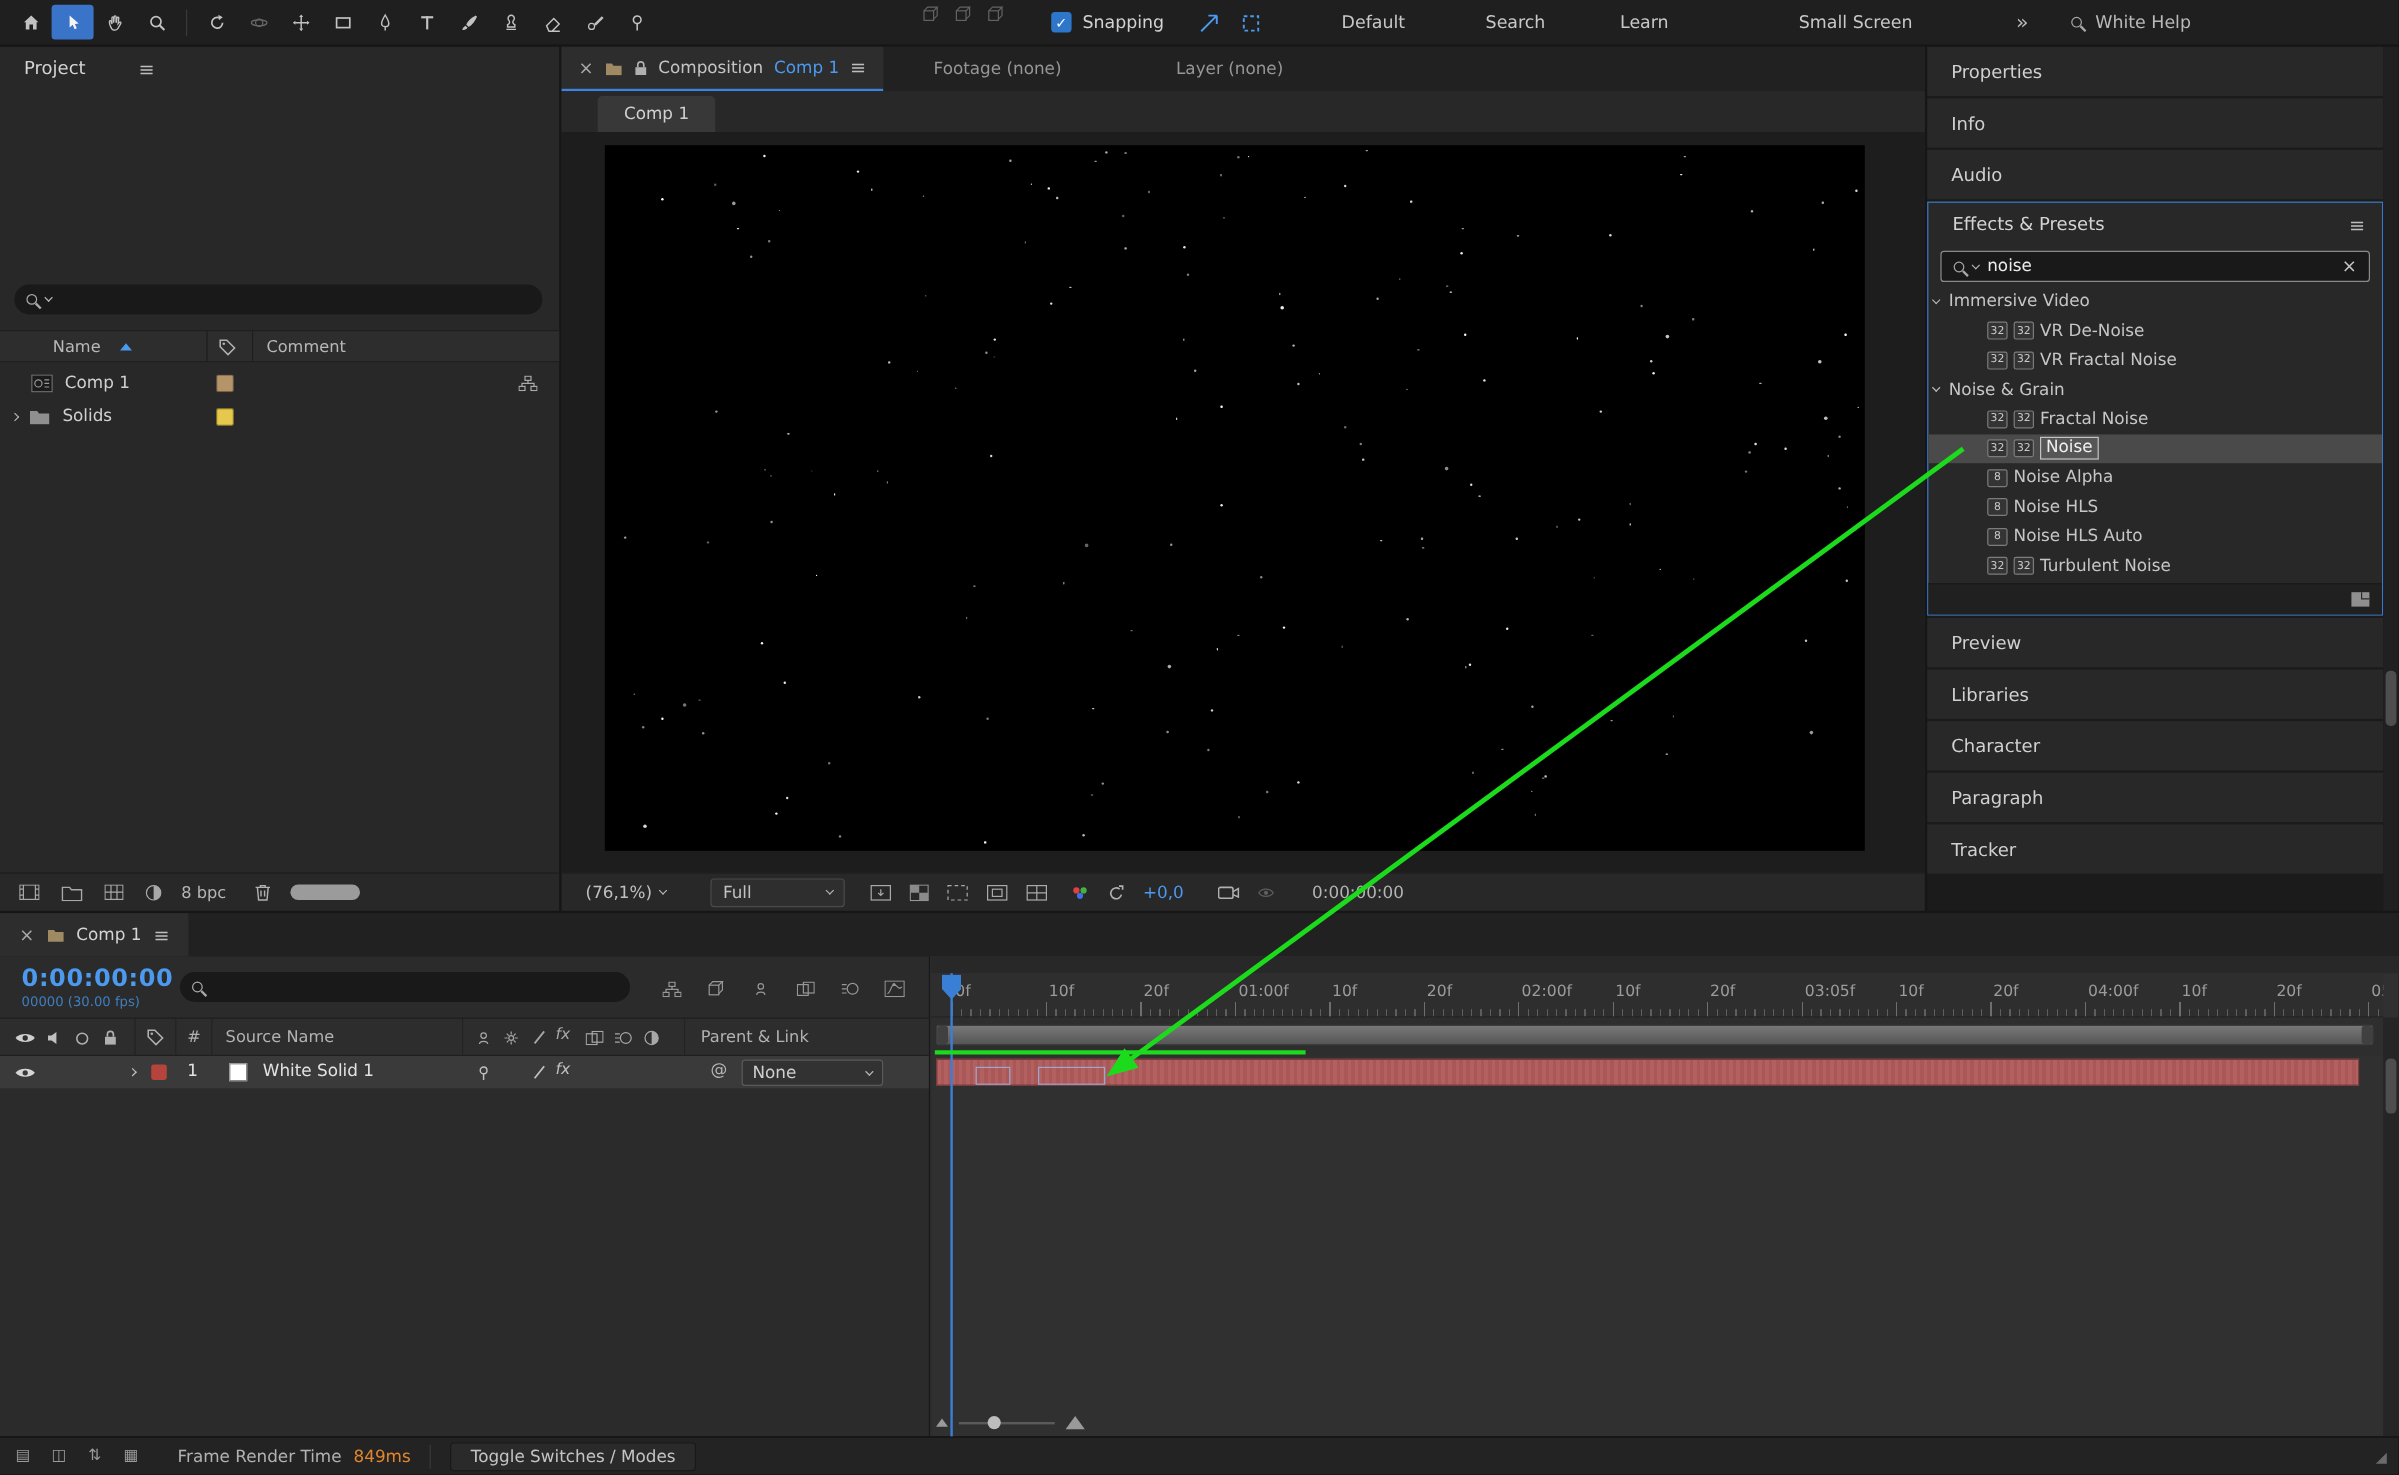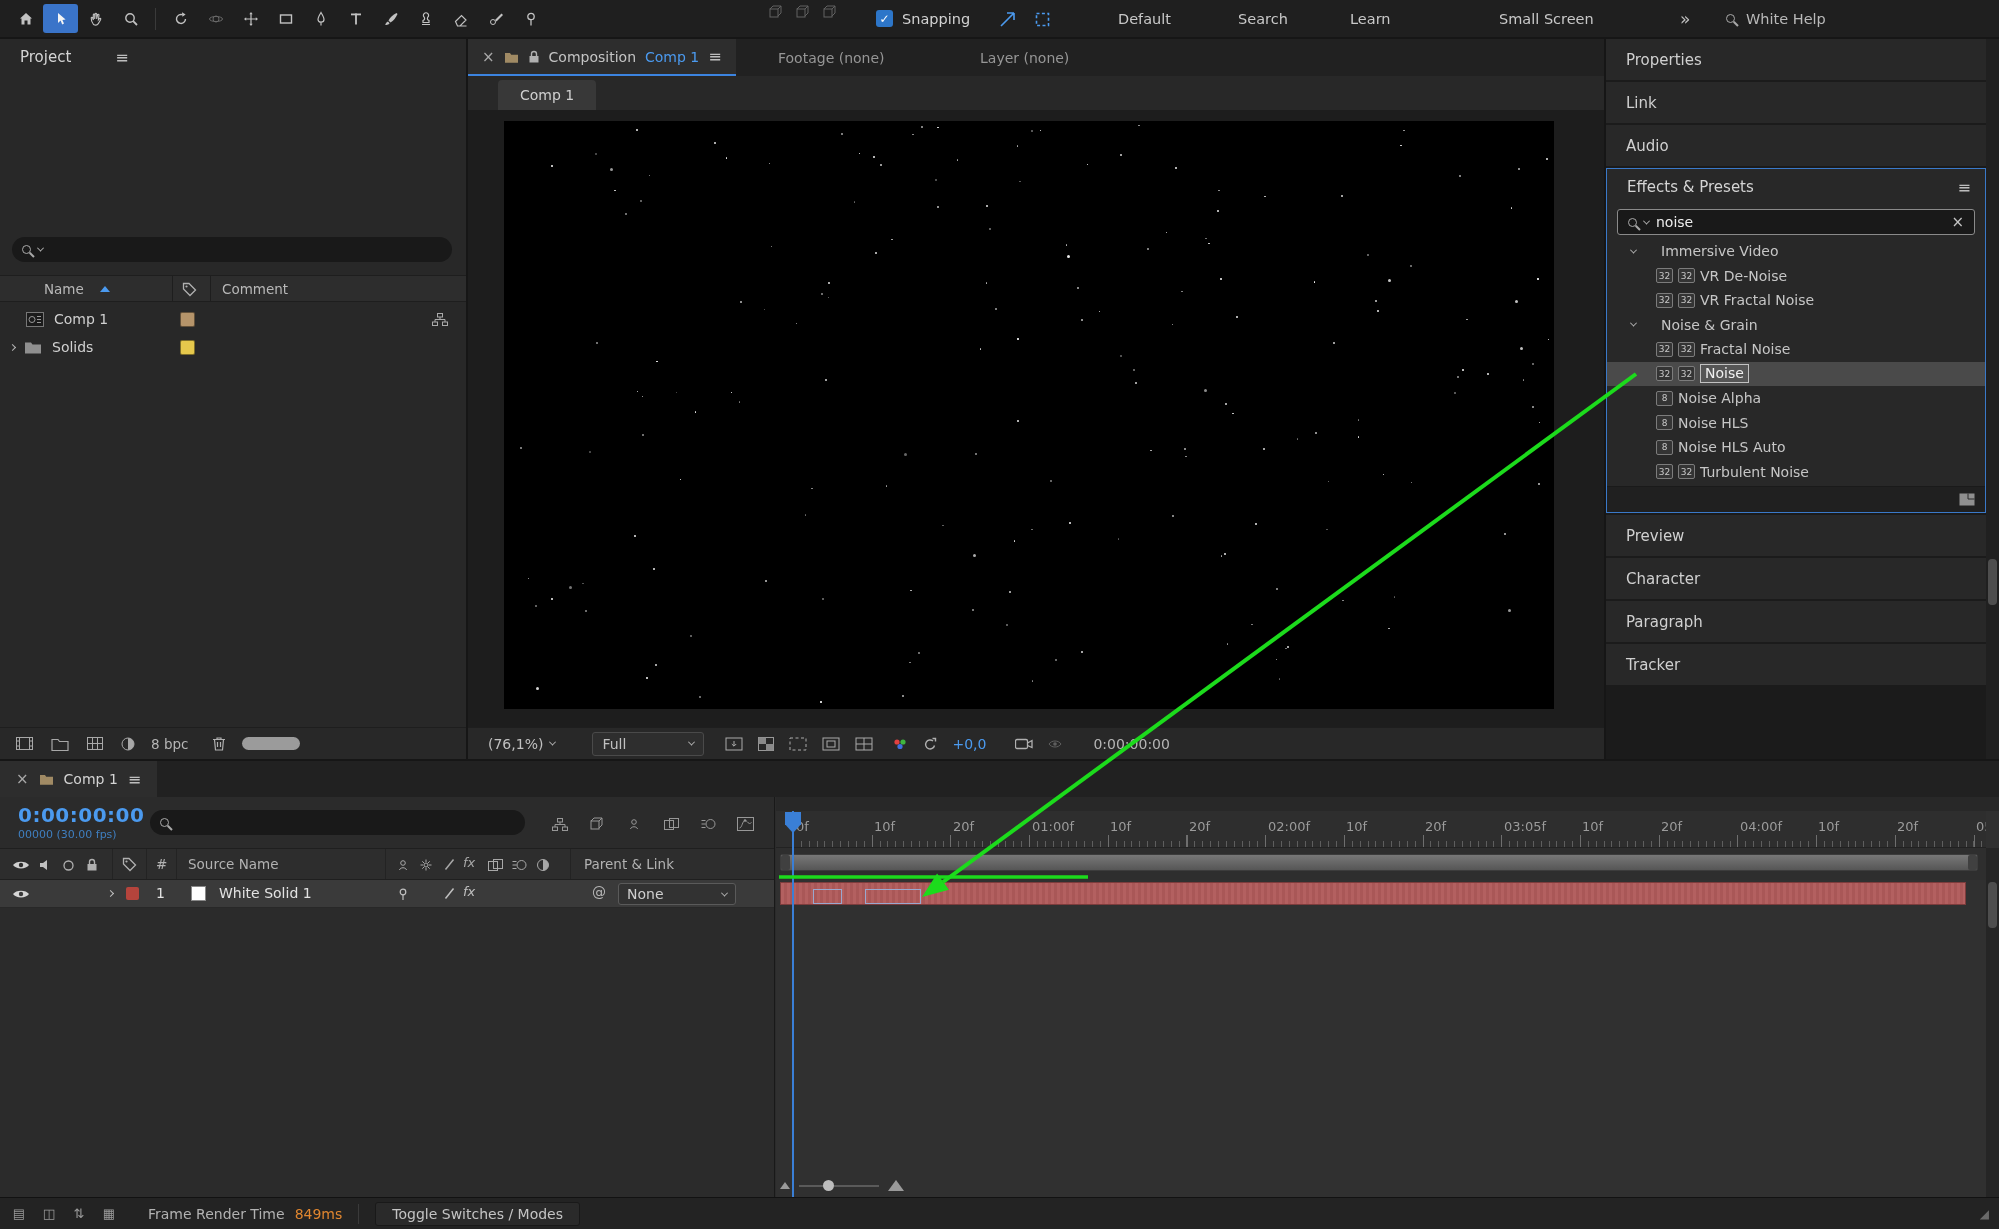--- a/index.html
+++ b/index.html
@@ -55,21 +55,21 @@
 .blue{color:#4b9aef}
 
 .right-col{position:absolute;left:1606px;top:39px;width:393px;height:720px;background:#1b1b1b}
 .rp-row{width:380px;height:41px;margin-bottom:2px;background:#282828;display:flex;align-items:center;padding-left:20px;font-size:15px;color:#d0d0d0}
 .fxp{position:relative;width:380px;background:#282828;border:1px solid #3a79c9;margin-bottom:2px}
 .fxp-header{height:36px;display:flex;align-items:center;justify-content:space-between;padding:0 14px 0 20px;font-size:15px;color:#d4d4d4}
 .fxp-search{height:34px;padding:4px 10px}
 .fxp-search .field{border:1px solid #8a8a8a;border-radius:3px;height:26px;background:#191919;color:#ececec}
 .fx-list{padding-bottom:2px}
 .fx-row{height:24.5px;display:flex;align-items:center;gap:5px;font-size:14px;color:#c6c6c6}
-.fx-row.group{padding-left:24px;gap:25px}
+.fx-row.group{padding-left:4px;gap:8px}
 .fx-row.item{padding-left:49px}
 .fx-row.selected{background:#4a4a4a}
 .badge{min-width:17px;height:15px;border:1px solid #7c7c7c;border-radius:2px;font-size:9px;display:flex;align-items:center;justify-content:center;color:#c8c8c8;background:#343434;padding:0 1px;flex:none}
 .fx-label-box{border:1px solid #c2c2c2;background:#565656;padding:0 4px;line-height:17px;color:#f0f0f0}
 .fxp-strip{height:26px;background:#202020;border-top:1px solid #1a1a1a;display:flex;align-items:center;justify-content:flex-end;padding-right:10px}
 .right-scroll{position:absolute;right:0;top:0;width:13px;height:720px;background:#202020}
 .right-scroll .thumb{position:absolute;left:2px;right:2px;top:520px;height:46px;background:#4e4e4e;border-radius:4px}
 
 .tl{position:absolute;left:0;top:761px;width:1999px;height:436px;background:#2b2b2b}
 .tl-tabs{position:absolute;left:0;top:0;width:100%;height:36px;background:#212121;display:flex;align-items:center}
@@ -604,21 +604,21 @@
         </span>
       <span style="margin-left:16px;color:#b5b5b5">0:00:00:00</span>
     </div>
   </div>
 
   <div class="right-col">
     <div class="rp-row">
         <span>Properties</span>
       </div>
     <div class="rp-row">
-        <span>Link</span>
+        <span>Info</span>
       </div>
     <div class="rp-row">
         <span>Audio</span>
       </div>
 
     <div class="fxp">
       <div class="fxp-header">
         <span>Effects &amp; Presets</span>
         <span class="hamb">≡</span>
       </div>
@@ -683,20 +683,23 @@
             <svg width="16" height="13">
               <rect x="0.5" y="0.5" width="15" height="12" fill="#8f8f8f"></rect>
               <path d="M9 0.5V6H15.5" stroke="#2a2a2a" fill="none"></path>
             </svg>
           </span>
       </div>
     </div>
 
     <div class="rp-row">
         <span>Preview</span>
+      </div>
+    <div class="rp-row">
+        <span>Libraries</span>
       </div>
     <div class="rp-row">
         <span>Character</span>
       </div>
     <div class="rp-row">
         <span>Paragraph</span>
       </div>
     <div class="rp-row">
         <span>Tracker</span>
       </div>

